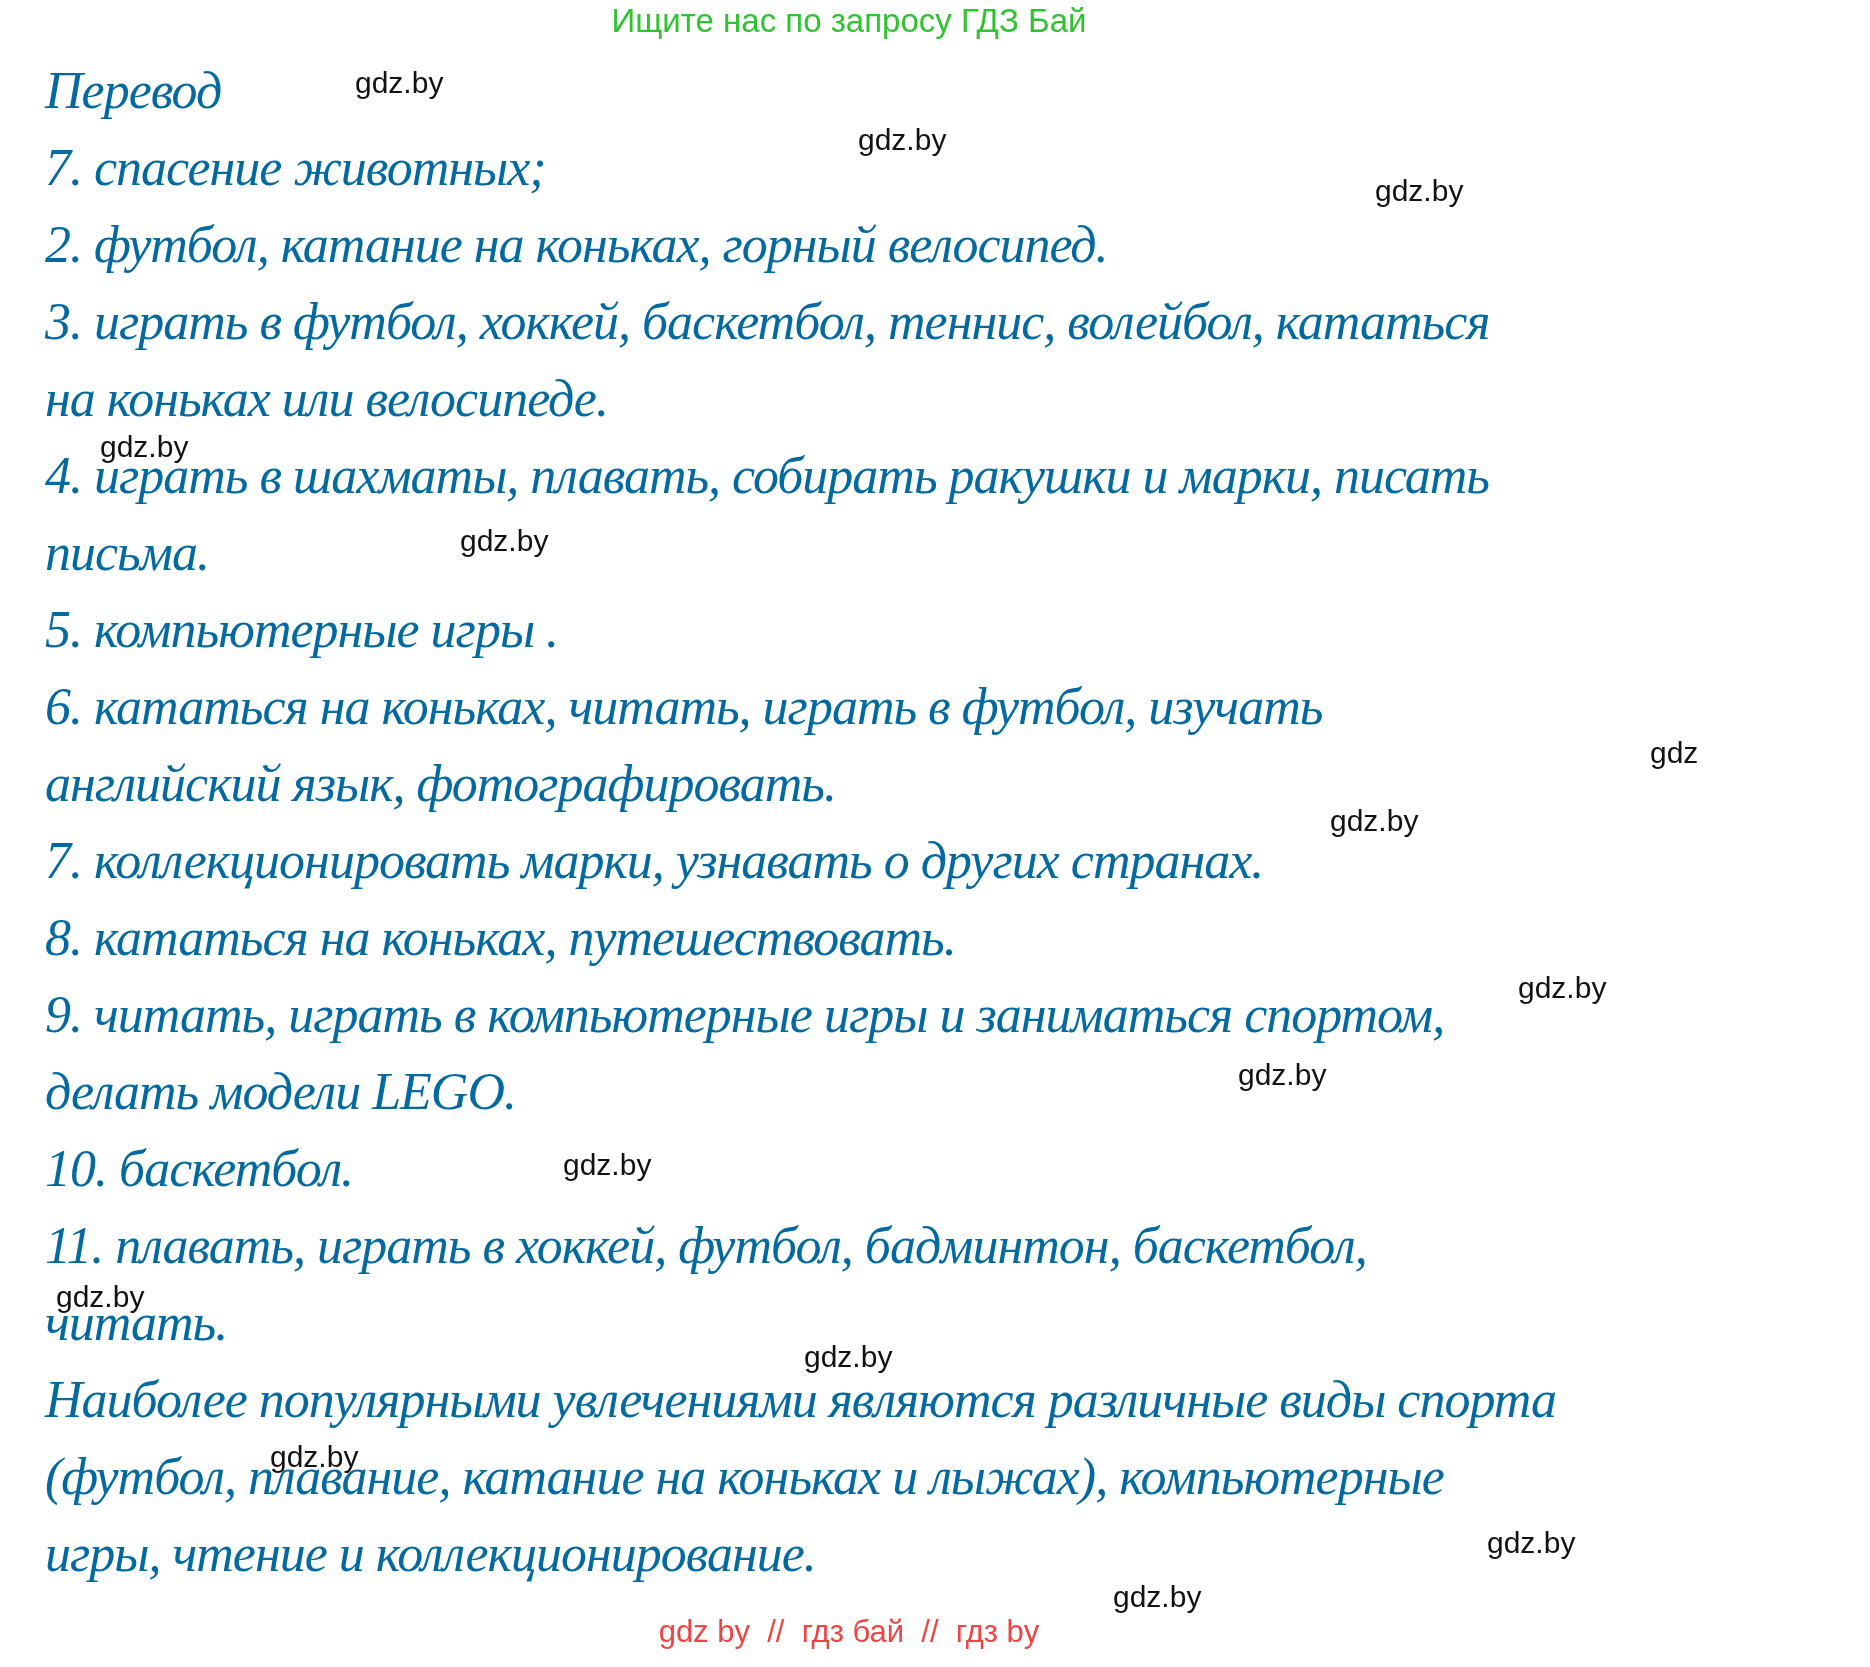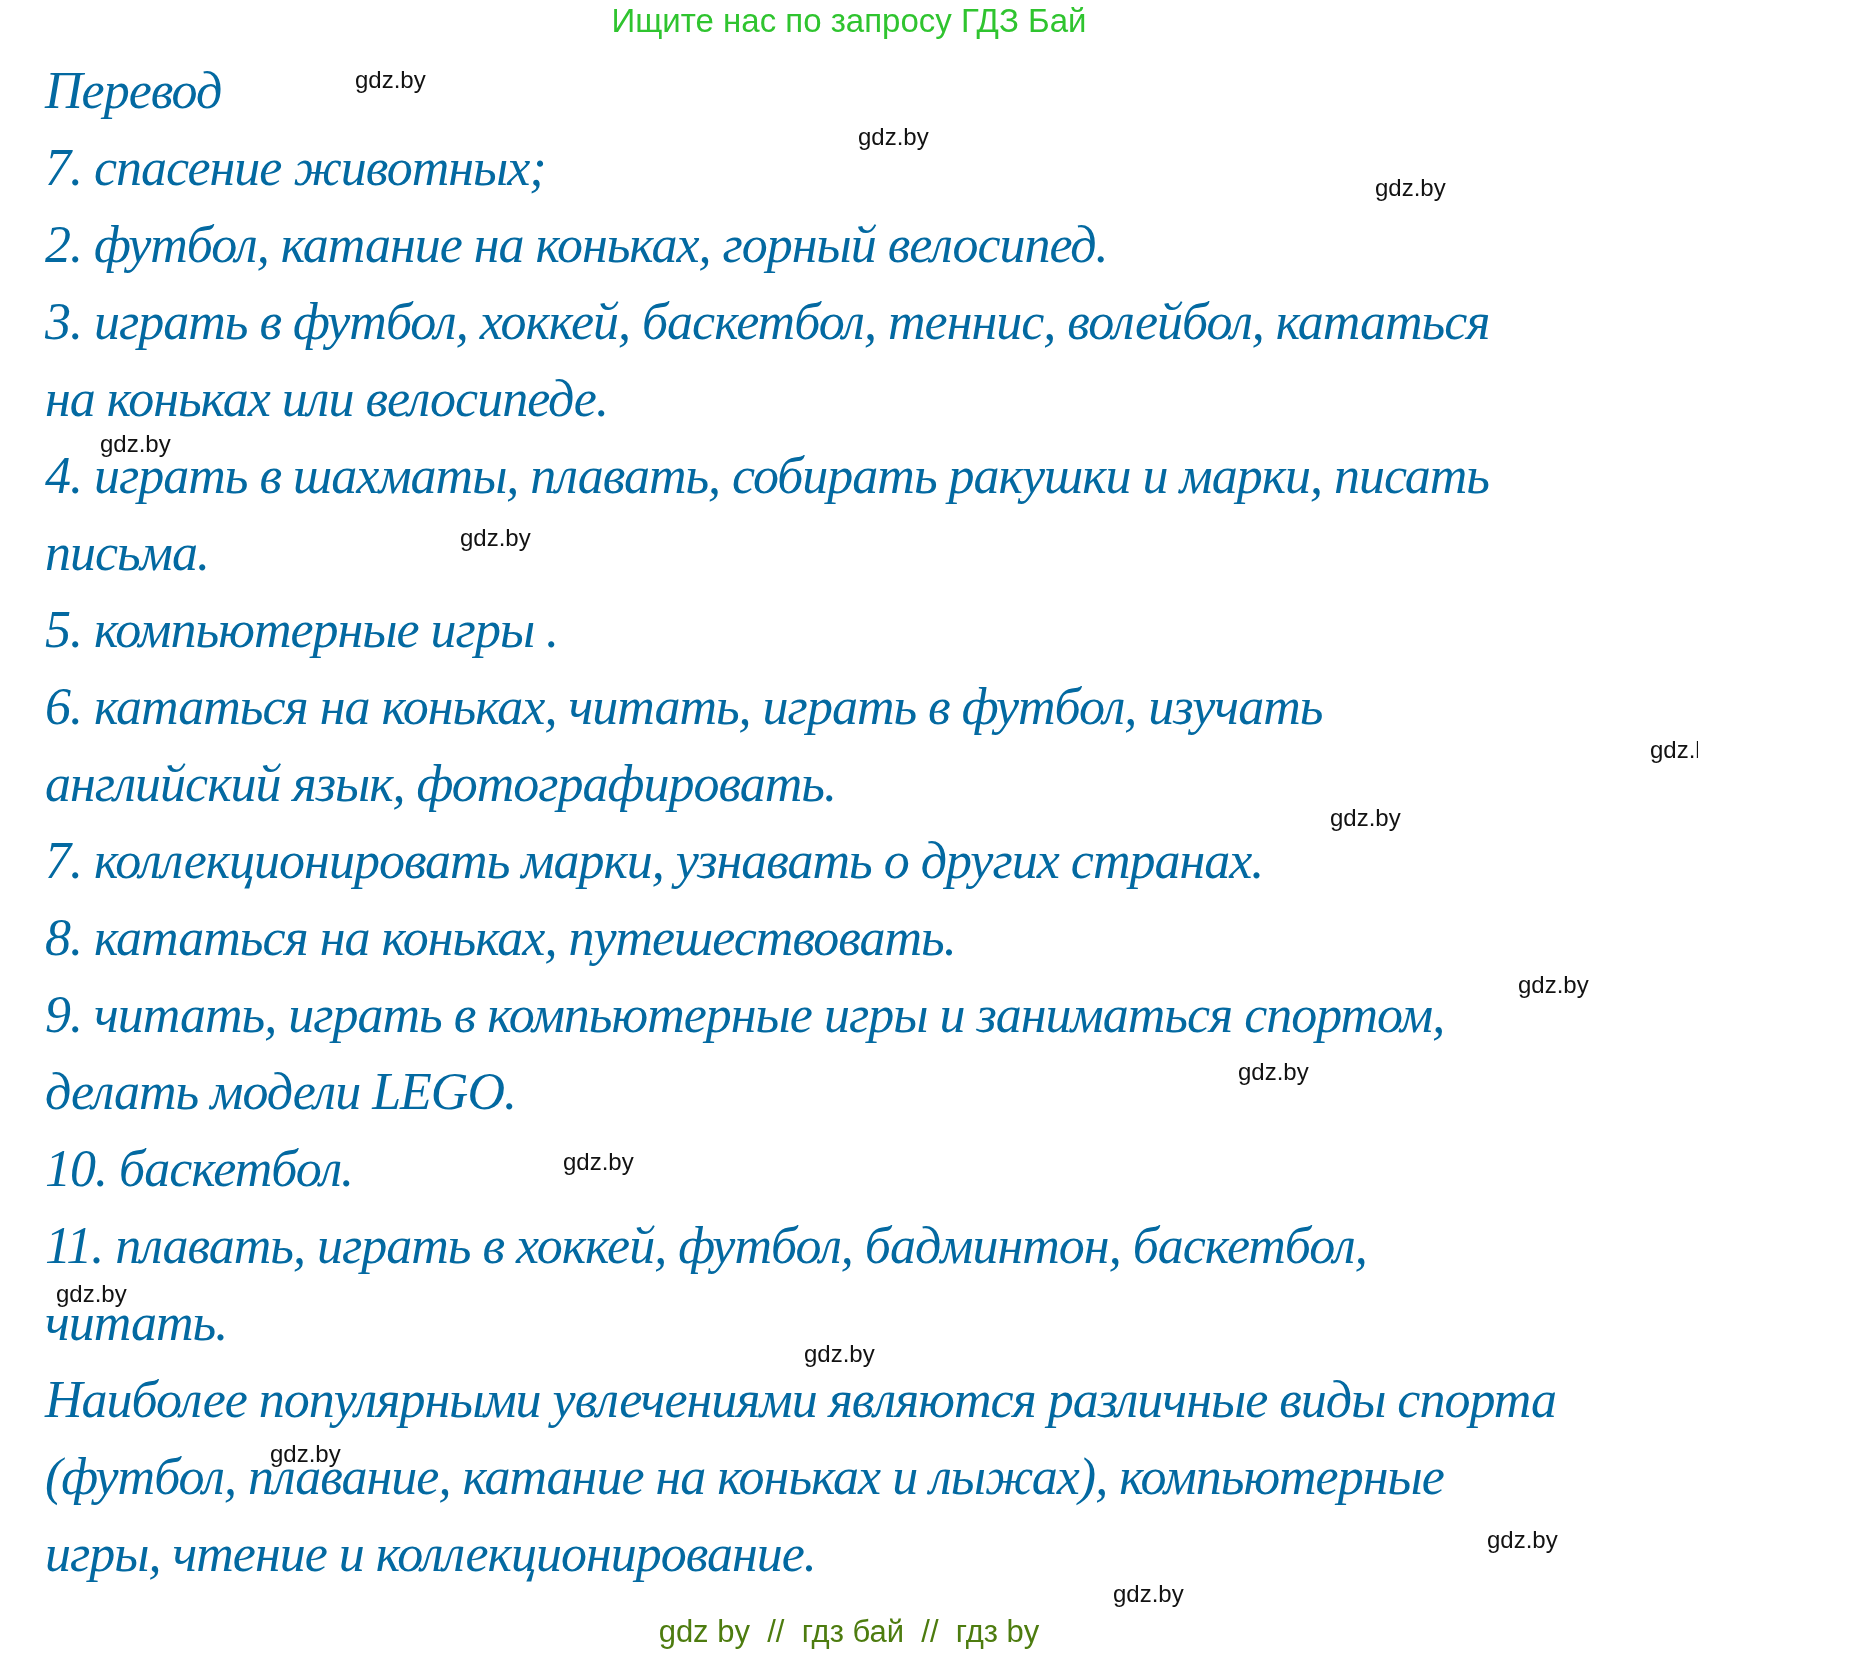--- a/index.html
+++ b/index.html
@@ -38,21 +38,21 @@
     letter-spacing: -1px;
     color: #0369a1;
   }
   .text-line {
     white-space: nowrap;
     height: 77px;
   }
   .watermark {
     position: absolute;
     font-family: "Liberation Sans", "DejaVu Sans", sans-serif;
-    font-size: 24px;
+    font-size: 30px;
     line-height: 1;
     white-space: nowrap;
   }
   .footer-tagline {
     position: absolute;
     top: 1614px;
     left: 0;
     width: 100%;
     text-align: center;
     font-size: 31px;
@@ -82,21 +82,21 @@
       <div class="text-line">9. читать, играть в компьютерные игры и заниматься спортом,</div>
       <div class="text-line">делать модели LEGO.</div>
       <div class="text-line">10. баскетбол.</div>
       <div class="text-line">11. плавать, играть в хоккей, футбол, бадминтон, баскетбол,</div>
       <div class="text-line">читать.</div>
       <div class="text-line">Наиболее популярными увлечениями являются различные виды спорта</div>
       <div class="text-line">(футбол, плавание, катание на коньках и лыжах), компьютерные</div>
       <div class="text-line">игры, чтение и коллекционирование.</div>
     </div>
 
-  <div class="footer-tagline" style="color: #4d7c0f;">gdz by  //  гдз бай  //  гдз by</div>
+  <div class="footer-tagline" style="color: #ef4444;">gdz by  //  гдз бай  //  гдз by</div>
 
 <span class="watermark" style="left: 355px; top: 68px; color: rgb(18, 18, 18);">gdz.by</span>
     <span class="watermark" style="left: 858px; top: 125px; color: rgb(18, 18, 18);">gdz.by</span>
     <span class="watermark" style="left: 1375px; top: 176px; color: rgb(18, 18, 18);">gdz.by</span>
     <span class="watermark" style="left: 1778px; top: 222px; color: rgb(18, 18, 18);">gdz.by</span>
     <span class="watermark" style="left: 100px; top: 432px; color: rgb(18, 18, 18);">gdz.by</span>
     <span class="watermark" style="left: 460px; top: 526px; color: rgb(18, 18, 18);">gdz.by</span>
     <span class="watermark" style="left: 1650px; top: 738px; color: rgb(18, 18, 18);">gdz.by</span>
     <span class="watermark" style="left: 1330px; top: 806px; color: rgb(18, 18, 18);">gdz.by</span>
     <span class="watermark" style="left: 1518px; top: 973px; color: rgb(18, 18, 18);">gdz.by</span>

